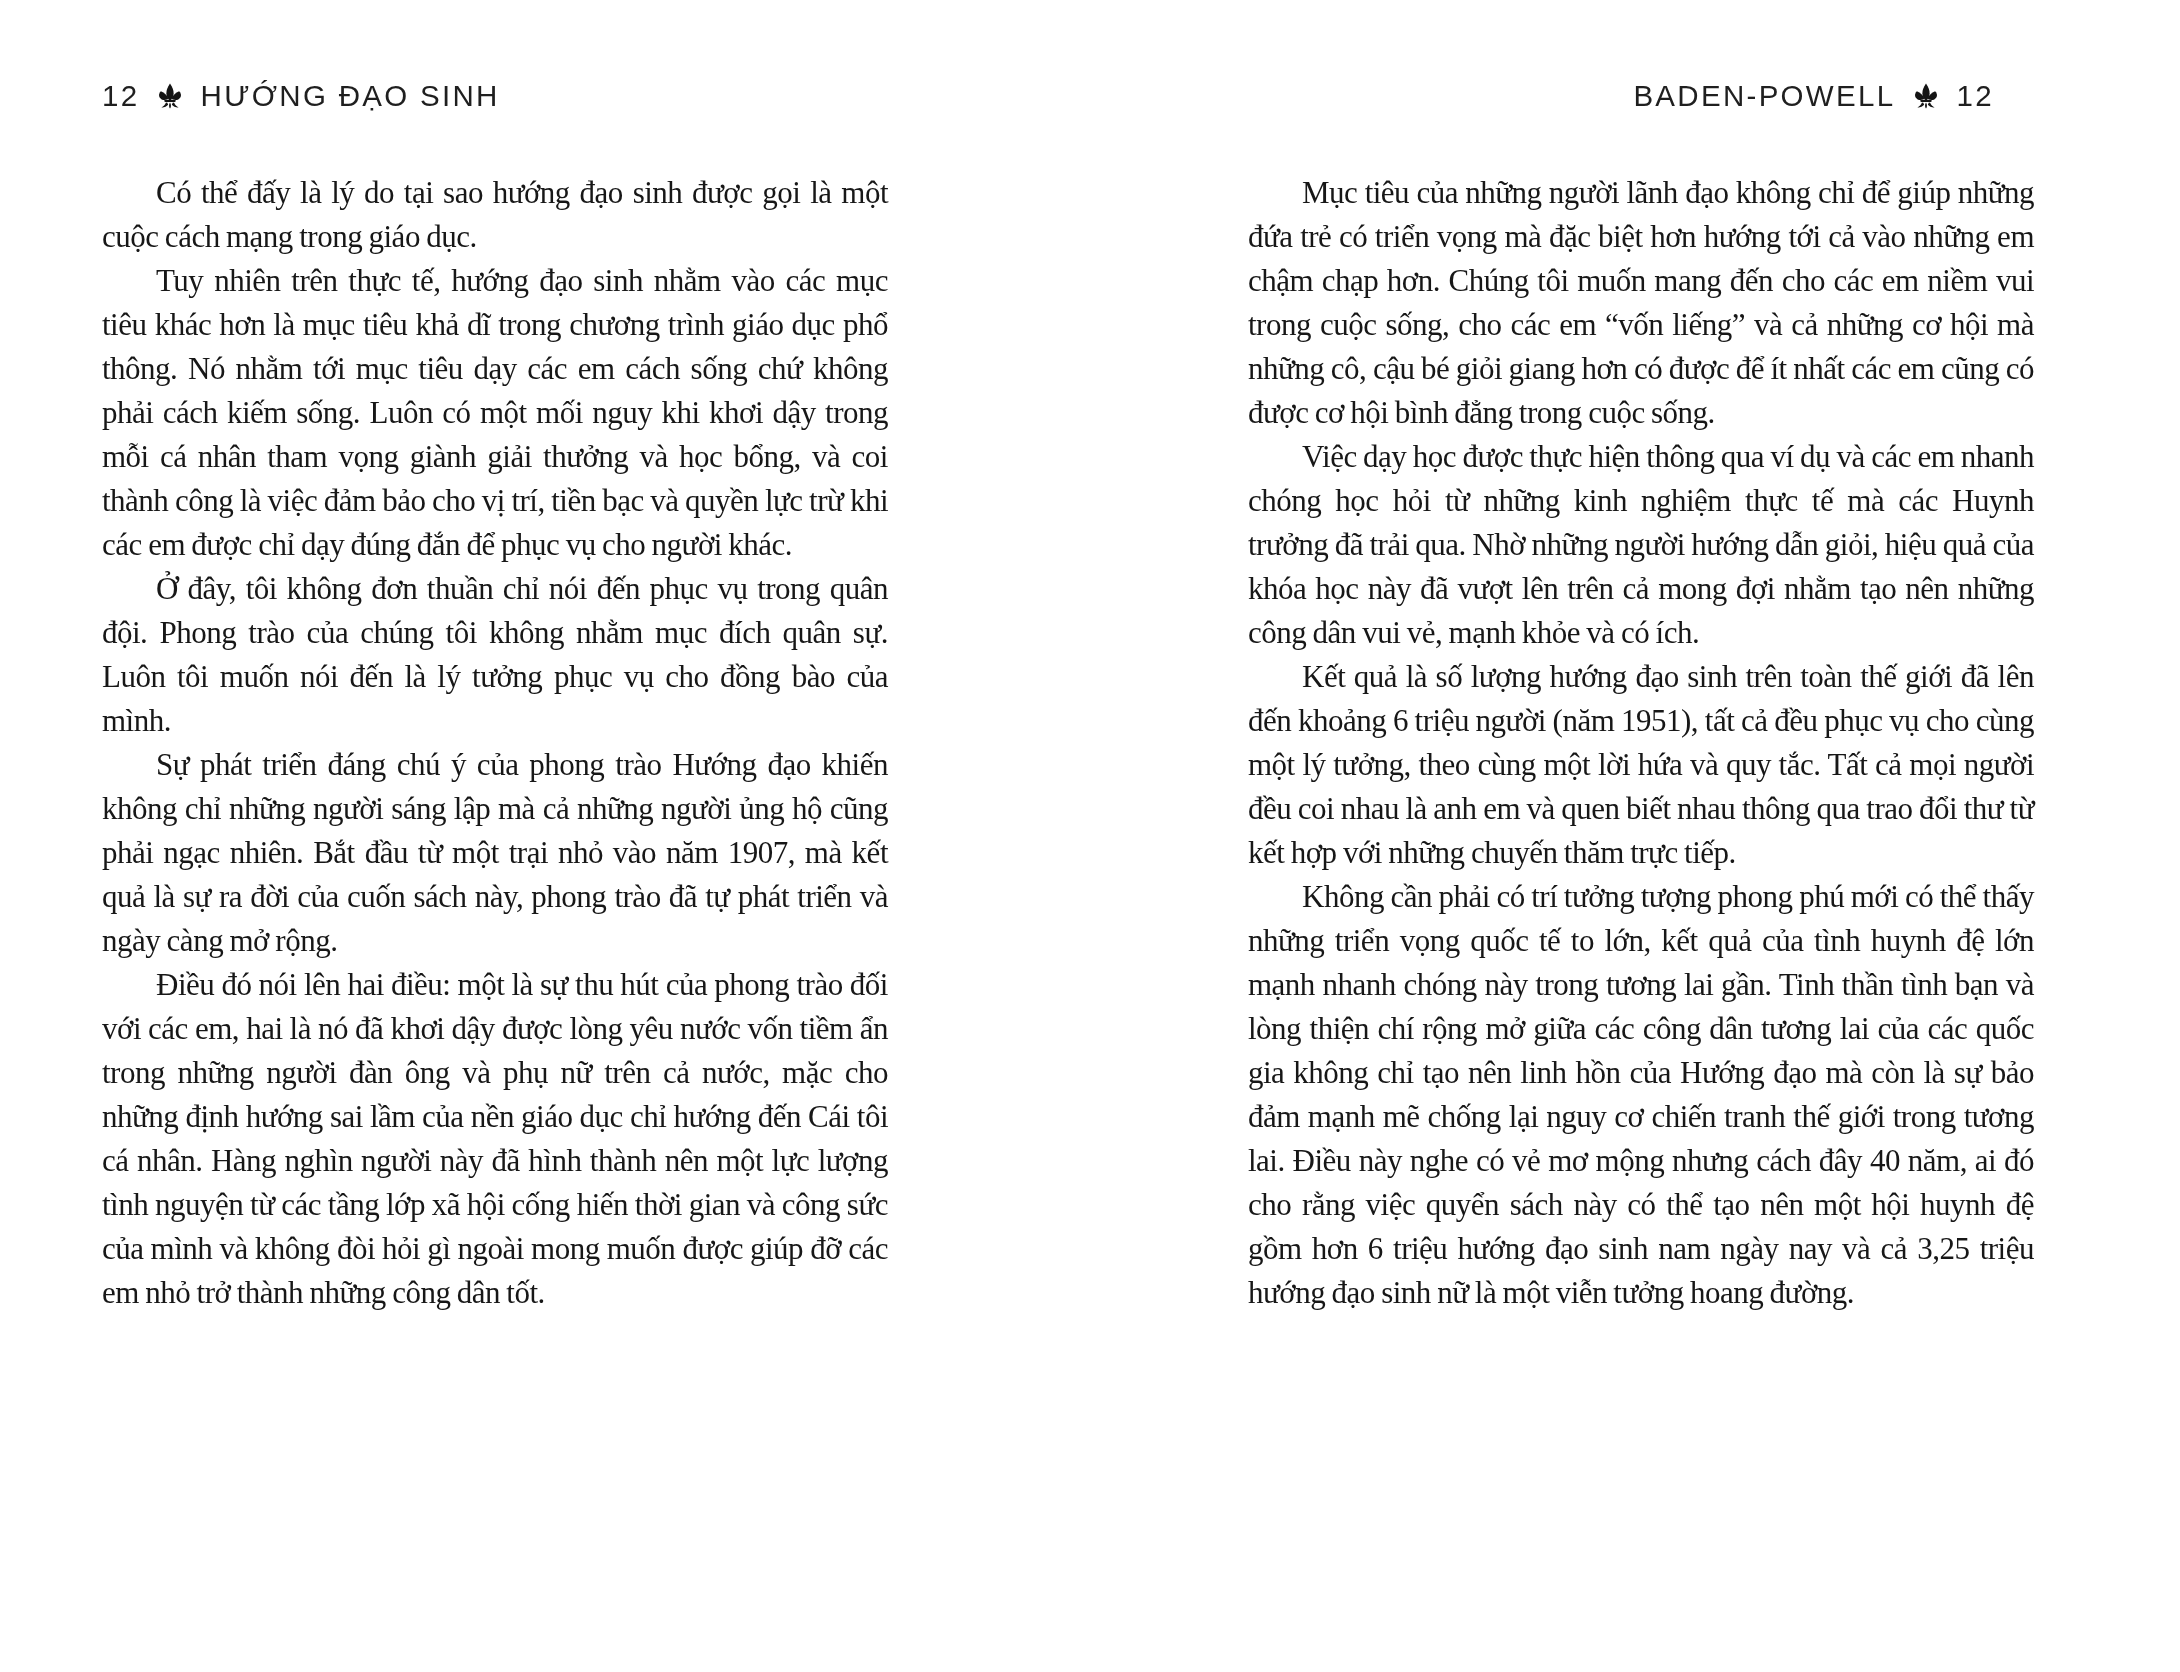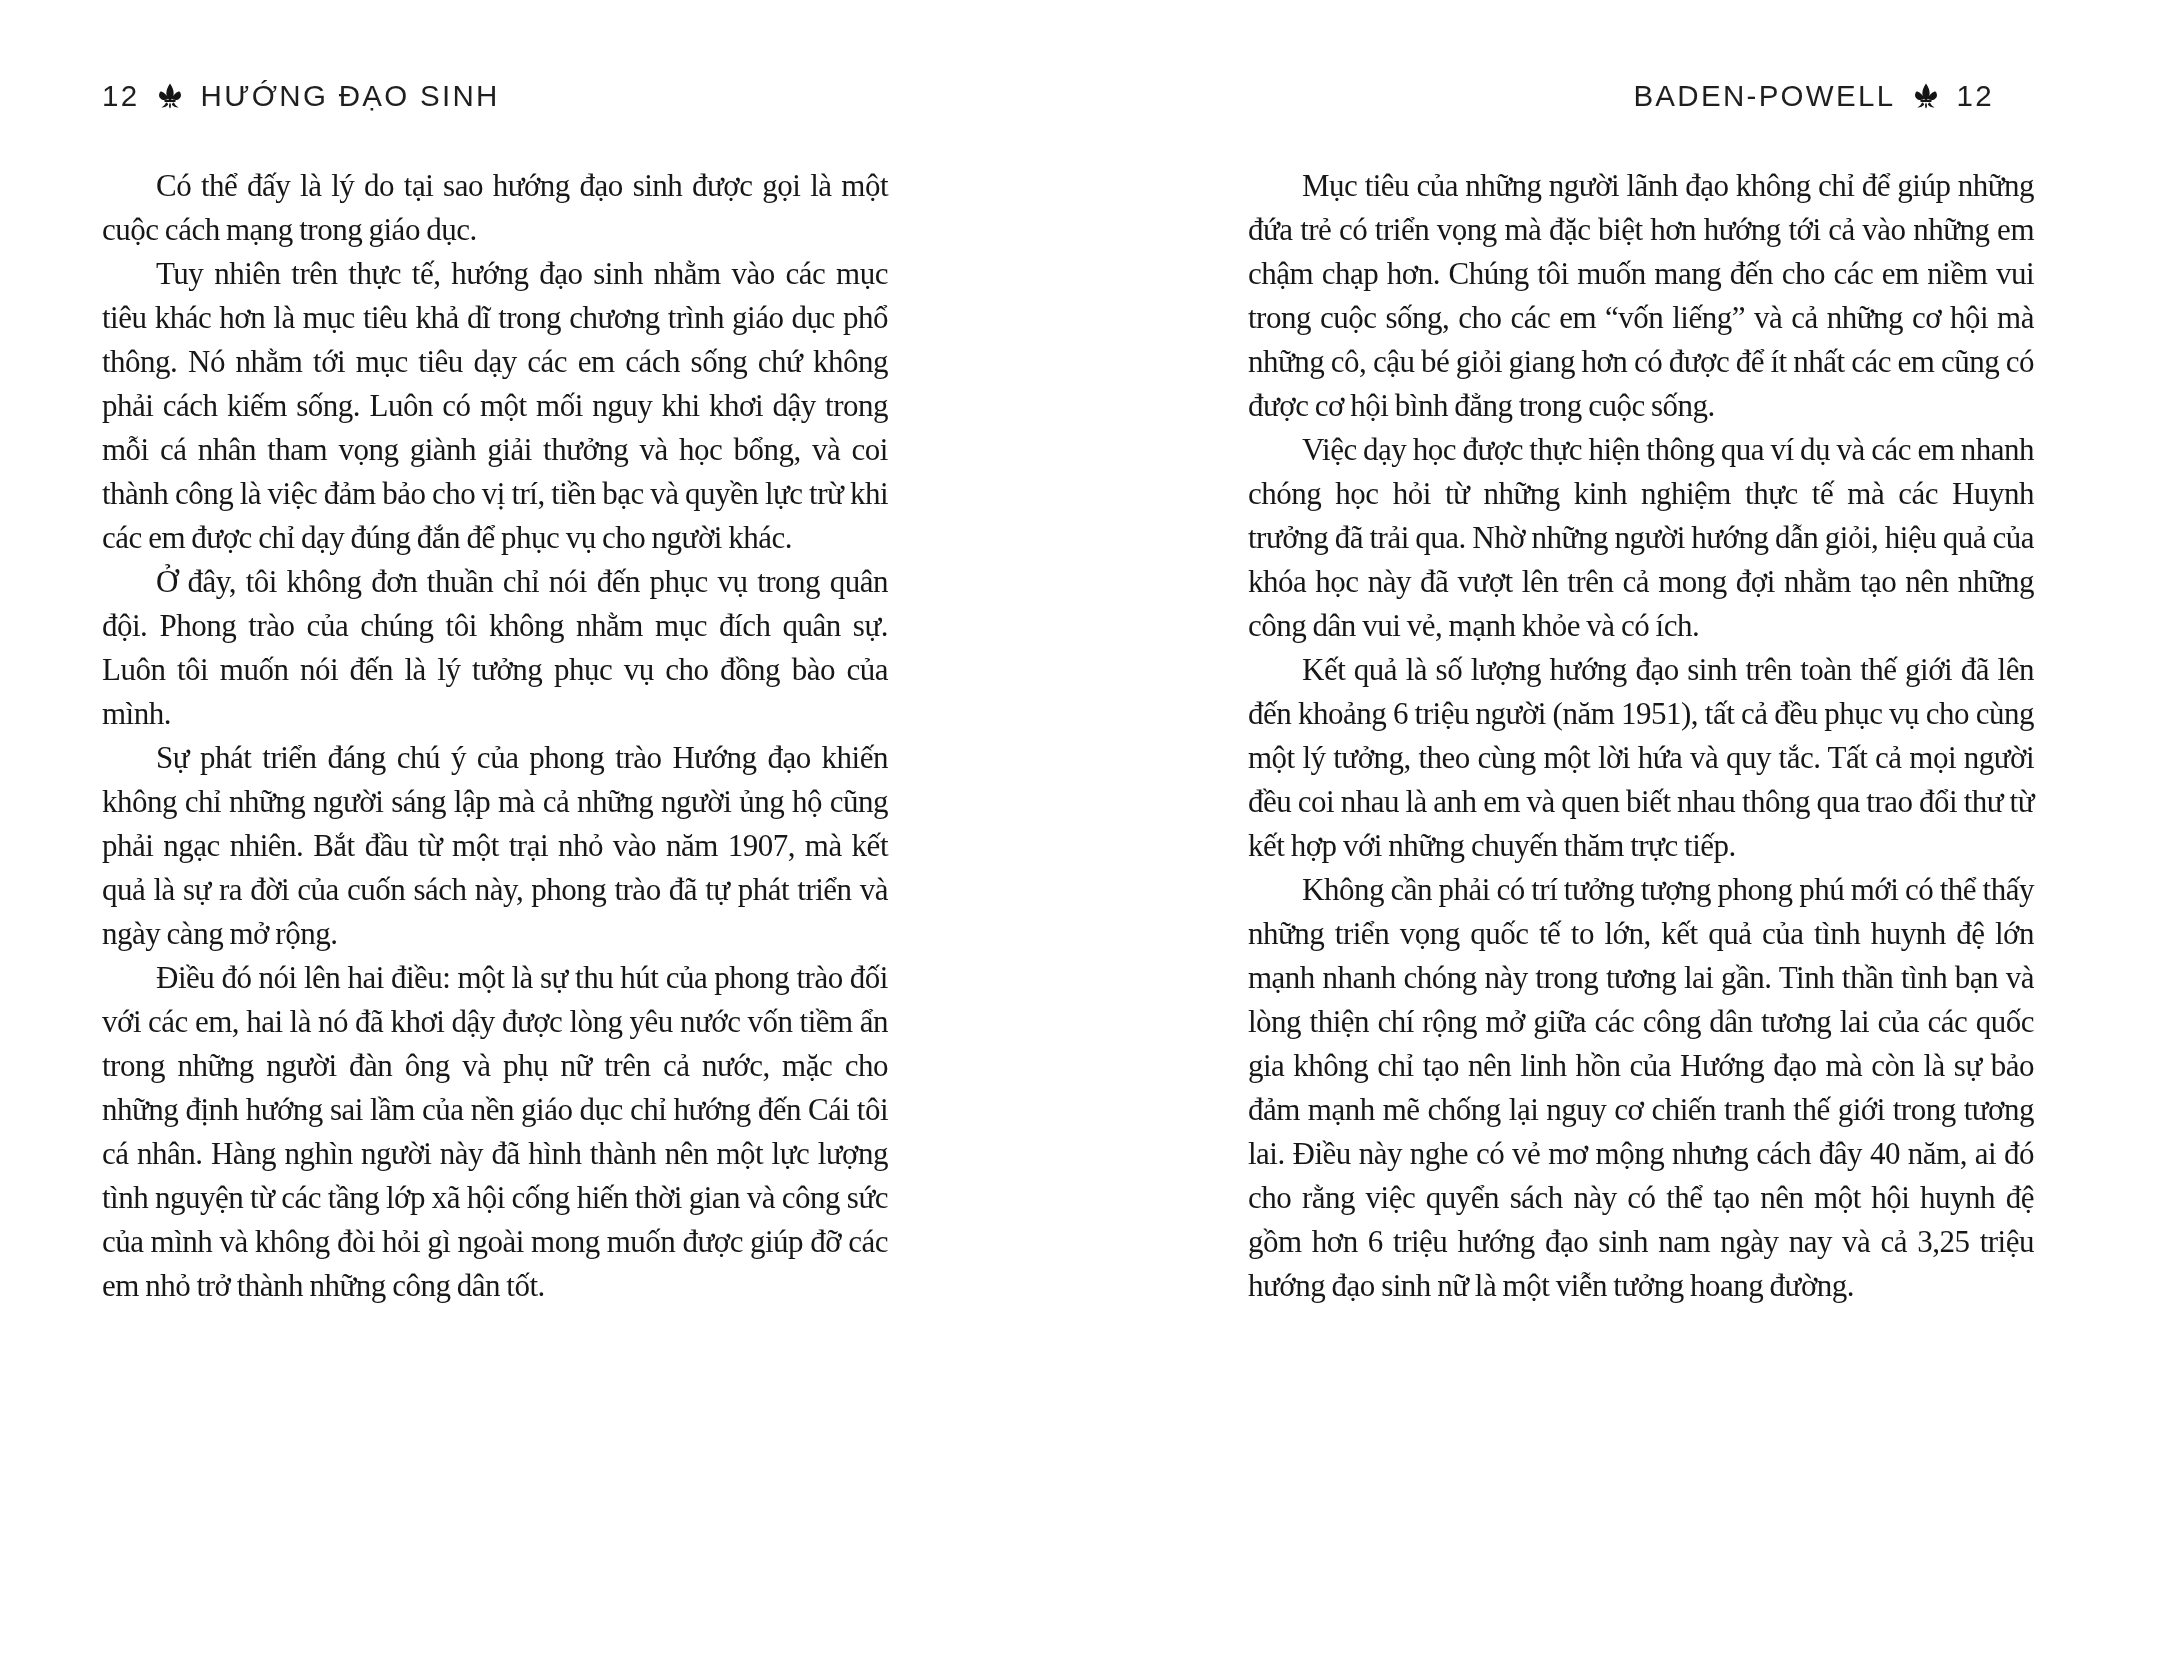--- a/index.html
+++ b/index.html
@@ -43,21 +43,21 @@
   .orn {
     display: inline-flex;
     align-items: center;
     justify-content: center;
     width: 28px;
     height: 31px;
   }
   .orn svg { width: 26px; height: 29.5px; fill: #141414; }
   .body-text {
     position: absolute;
-    top: 164px;
+    top: 171px;
     width: 786px;
     font-family: "Liberation Serif", "DejaVu Serif", serif;
     font-size: 31px;
     line-height: 44px;
     letter-spacing: -0.5px;
     word-spacing: -0.9px;
     color: #171717;
     text-align: justify;
   }
   .body-text.left-col  { left: 102px; }

